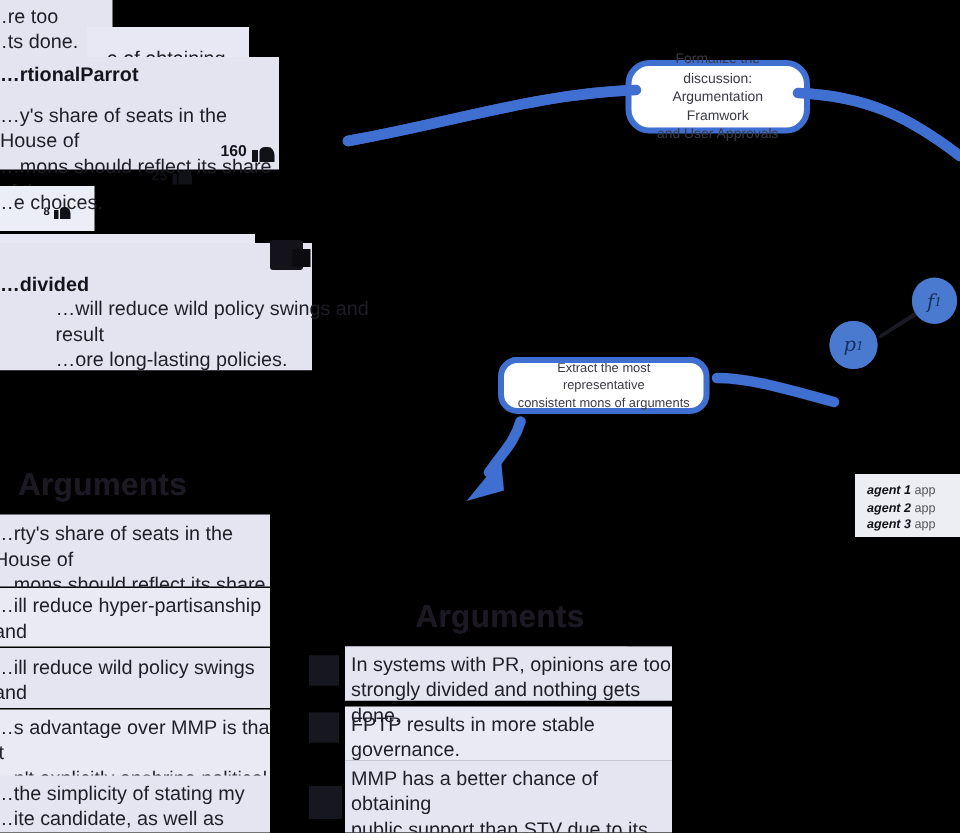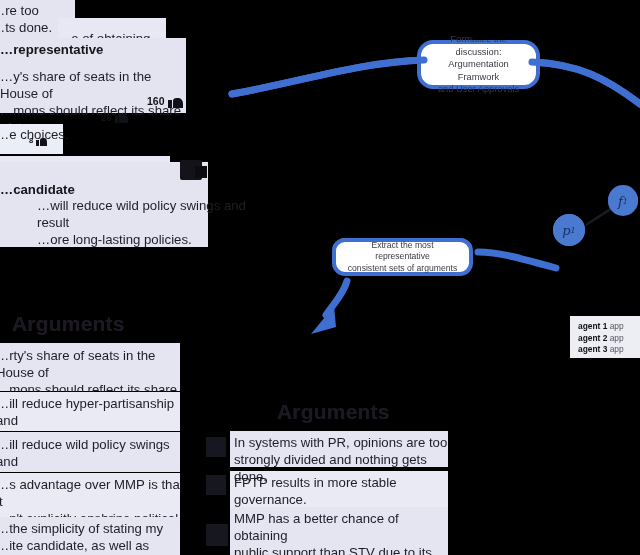--- a/index.html
+++ b/index.html
@@ -162,20 +162,21 @@
     box-sizing: border-box;
     padding: 5px 4px 5px 8px;
     font-size: 8.4px;
     line-height: 11.6px;
     color: #55555f;
     overflow: hidden;
     white-space: nowrap;
   }
   .agents b {
     color: #101018;
+    font-style: italic;
     font-weight: bold;
   }
 
   
   .occl {
     position: absolute;
     background: #000000;
   }
 </style>
 </head>
@@ -198,21 +199,21 @@
   <div class="card" style="left:-70px; top:-2px; width:145px; height:42px;">
     <div class="body-text" style="position:absolute; left:62px; top:4px; width:120px;">…re too
 …ts done.</div>
   </div>
 
   <div class="card lighter" style="left:58px; top:18px; width:108px; height:44px;">
     <div class="body-text" style="position:absolute; left:0px; top:12px; width:150px;">…e of obtaining</div>
   </div>
 
   <div class="card" style="left:-72px; top:38px; width:258px; height:75px;">
-    <div class="username" style="position:absolute; left:72px; top:3px;">…representative</div>
+    <div class="username" style="position:absolute; left:72px; top:3px;">…rtionalParrot</div>
     <div class="body-text" style="position:absolute; left:72px; top:30px; width:190px;">…y's share of seats in the House of
 …mons should reflect its share of the
 …ar vote.</div>
   </div>
 
   <div class="vote" style="left:147px; top:95px; font-size:10.5px;">
     <span class="count">160</span>
     <span class="thumb" style="width:15px;height:13px;"></span>
   </div>
 
@@ -228,21 +229,21 @@
   <div class="vote" style="left:29px; top:136px; font-size:7.5px;">
     <span class="count">8</span>
     <span class="thumb" style="width:11px;height:10px;"></span>
   </div>
 
   <div class="card lighter" style="left:-80px; top:156px; width:250px; height:34px;">
     <div class="body-text" style="position:absolute; left:70px; top:8px; width:230px;">…hip and                    …MMP is that it</div>
   </div>
 
   <div class="card" style="left:-90px; top:162px; width:298px; height:85px;">
-    <div class="username" style="position:absolute; left:90px; top:19px;">…candidate</div>
+    <div class="username" style="position:absolute; left:90px; top:19px;">…divided</div>
     <div class="body-text" style="position:absolute; left:90px; top:35px; width:220px;margin-left:37px;">…will reduce wild policy swings and result
 …ore long-lasting policies.</div>
   </div>
 
   <div class="occl" style="left:180px; top:160px; width:22px; height:20px; background:#131319; border-radius:2px;"></div>
   <div class="occl" style="left:195px; top:166px; width:12px; height:12px; background:#0b0b10;"></div>
 
   <div class="panel-header obscured" style="left:12px; top:312px;">Arguments</div>
 
   <div class="row-card" style="left:-78px; top:343px; width:258px; height:48px;">
@@ -345,21 +346,21 @@
 
   <svg class="flow" viewBox="0 0 640 555">
     <path d="M 232 94 C 300 82 360 62 424 60" fill="none" stroke="#3f6fd0" stroke-width="7" stroke-linecap="round"></path>
     <path d="M 532 62 C 578 64 606 78 640 104" fill="none" stroke="#3f6fd0" stroke-width="7" stroke-linecap="round"></path>
     <path d="M 556 268 C 520 258 498 252 478 252" fill="none" stroke="#3f6fd0" stroke-width="7" stroke-linecap="round"></path>
     <path d="M 347 281 C 343 295 334 303 326 315" fill="none" stroke="#3f6fd0" stroke-width="7" stroke-linecap="round"></path>
     <polygon points="311,334 334,306 336,327" fill="#3f6fd0"></polygon>
   </svg>
 
   <div class="callout two" style="left:332px; top:238px; width:141px; height:38px;">Extract the most representative
-consistent sets of arguments</div>
+consistent mons of arguments</div>
 
   <div class="edge" style="left:587px; top:223px; width:34px; transform:rotate(-33deg);"></div>
   <div class="node" style="left:553px; top:214px; width:32px; height:32px;">
     <span>p</span>
       <span class="sub">1</span>
   </div>
   <div class="node" style="left:608px; top:186px; width:30px; height:30px;">
     <span>f</span>
       <span class="sub">1</span>
   </div>

